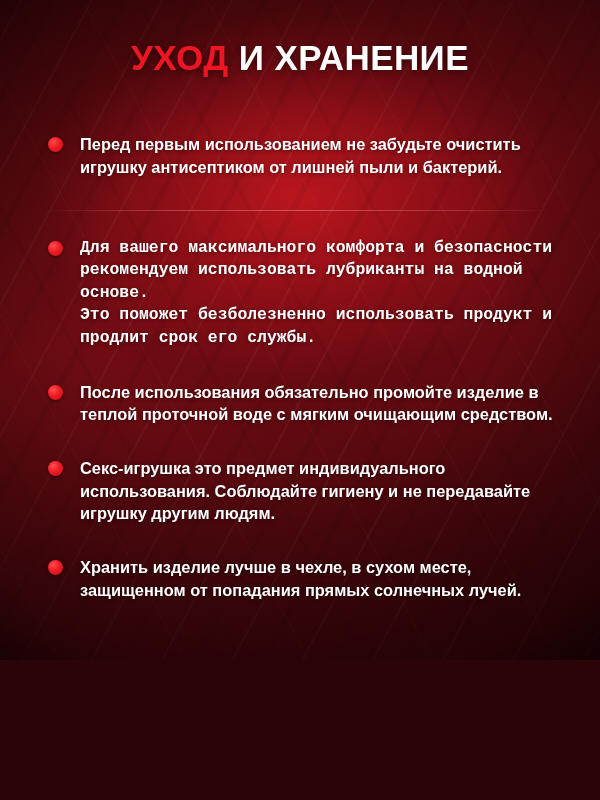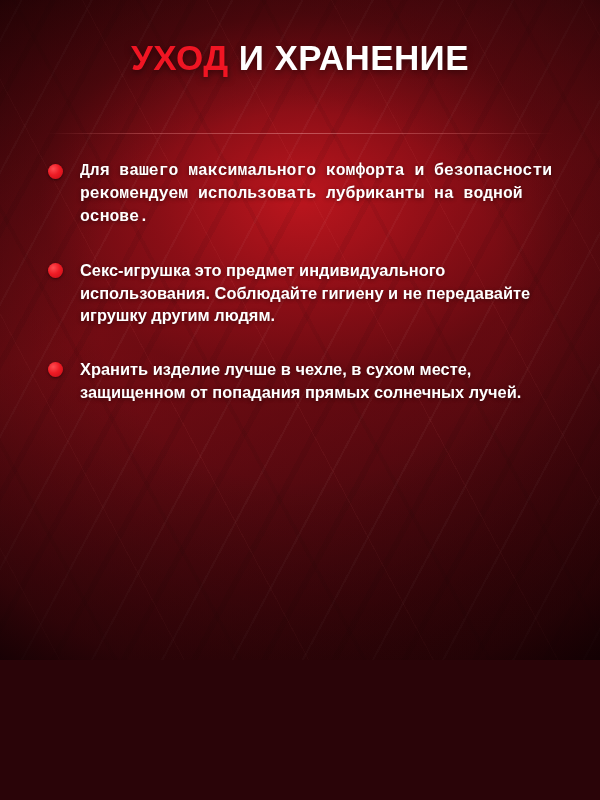--- a/index.html
+++ b/index.html
@@ -128,28 +128,37 @@
   <div class="streaks"></div>
   <div class="streaks2"></div>
   <div class="vignette"></div>
 
   <div class="content">
 
     <h1 class="title"><span class="accent">УХОД</span><span> И ХРАНЕНИЕ</span></h1>
 
     <ul class="list">
 
+      <li class="item">
+        <span class="bullet"></span>
+        <span class="item-text">Перед первым использованием не забудьте очистить игрушку антисептиком  от лишней пыли и бактерий.</span>
+      </li>
 
       <div class="divider"></div>
 
       <li class="item" style="margin-top:26px;font-family:Liberation Mono, monospace;">
         <span class="bullet"></span>
         <span class="item-text">Для вашего максимального комфорта и безопасности рекомендуем использовать лубриканты на водной основе.</span>
+        <span class="item-text line2">Это поможет безболезненно использовать продукт и продлит срок его службы.</span>
       </li>
 
+      <li class="item">
+        <span class="bullet"></span>
+        <span class="item-text">После использования обязательно промойте изделие в теплой проточной воде с мягким очищающим средством.</span>
+      </li>
 
       <li class="item">
         <span class="bullet"></span>
         <span class="item-text">Секс-игрушка это предмет индивидуального использования. Соблюдайте гигиену и не передавайте игрушку другим людям.</span>
       </li>
 
       <li class="item">
         <span class="bullet"></span>
         <span class="item-text">Хранить изделие лучше в чехле, в сухом месте, защищенном от попадания прямых солнечных лучей.</span>
       </li>

